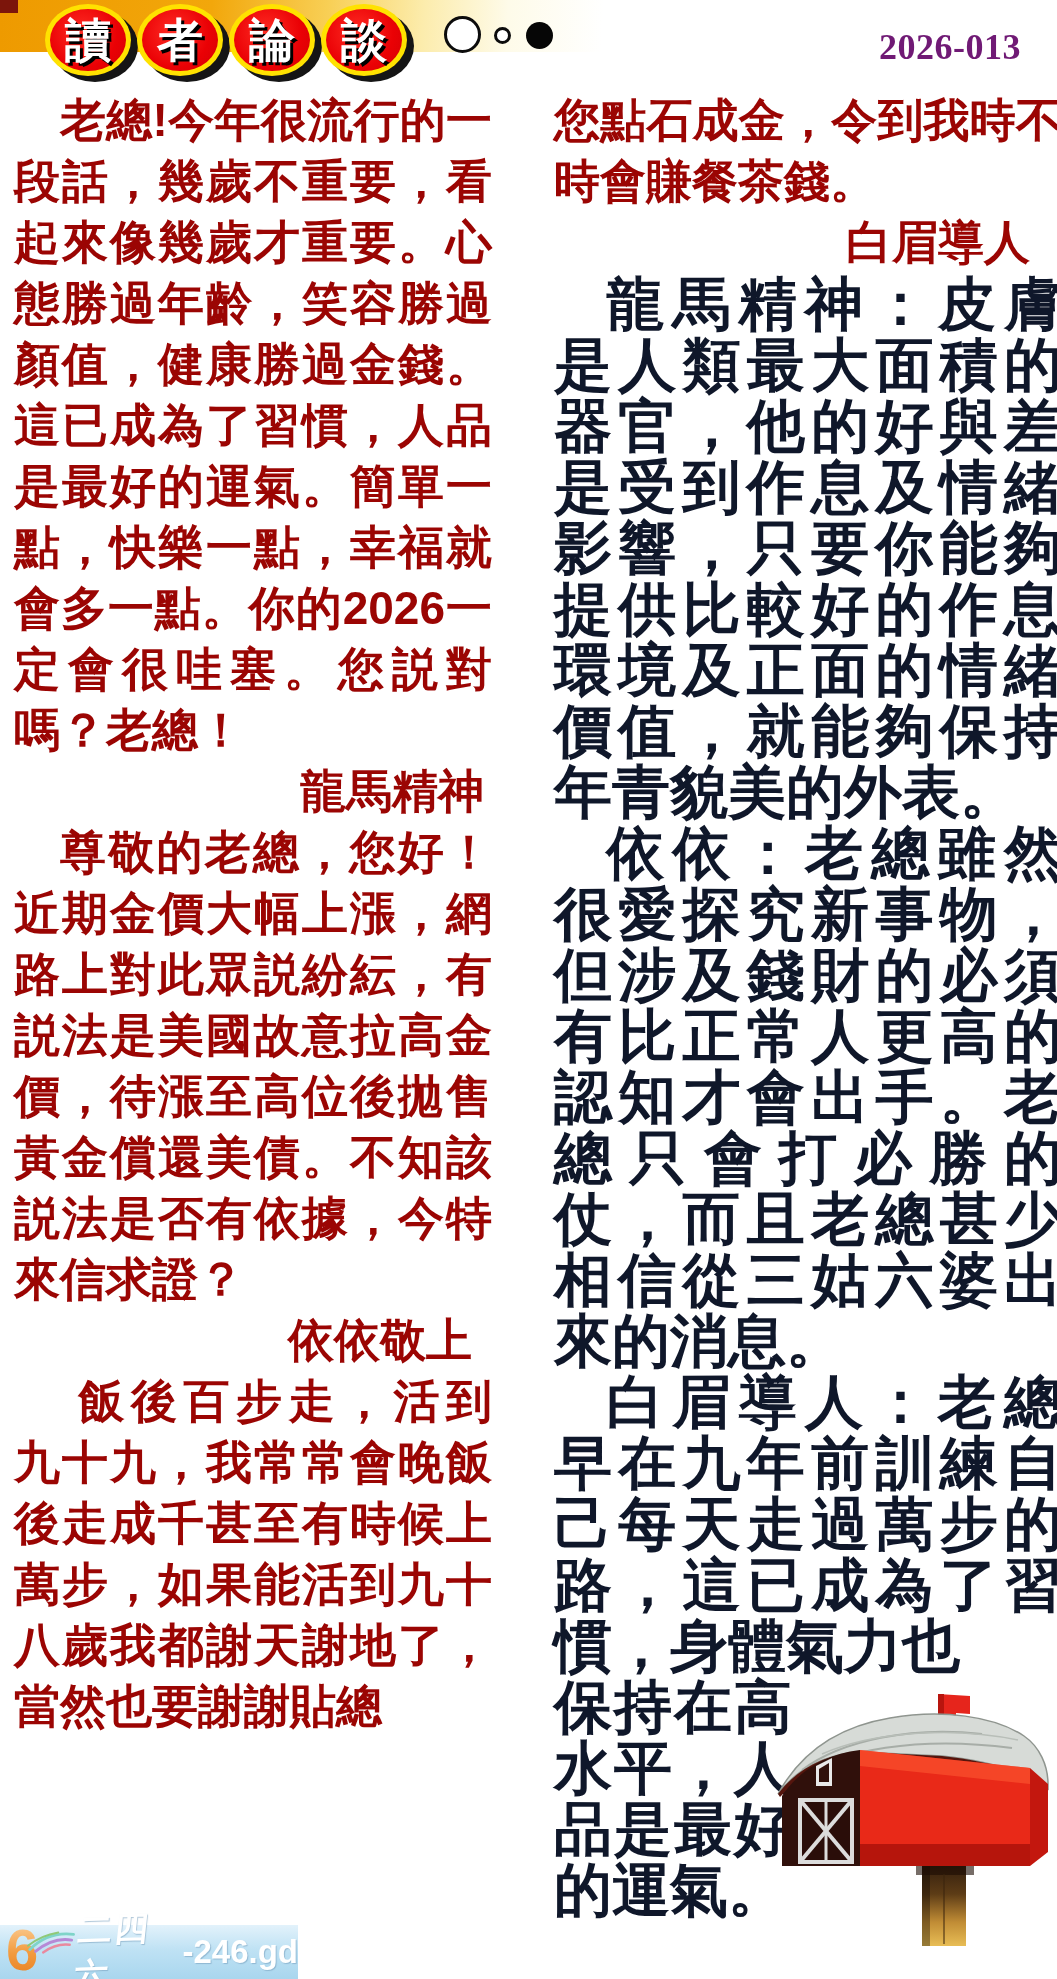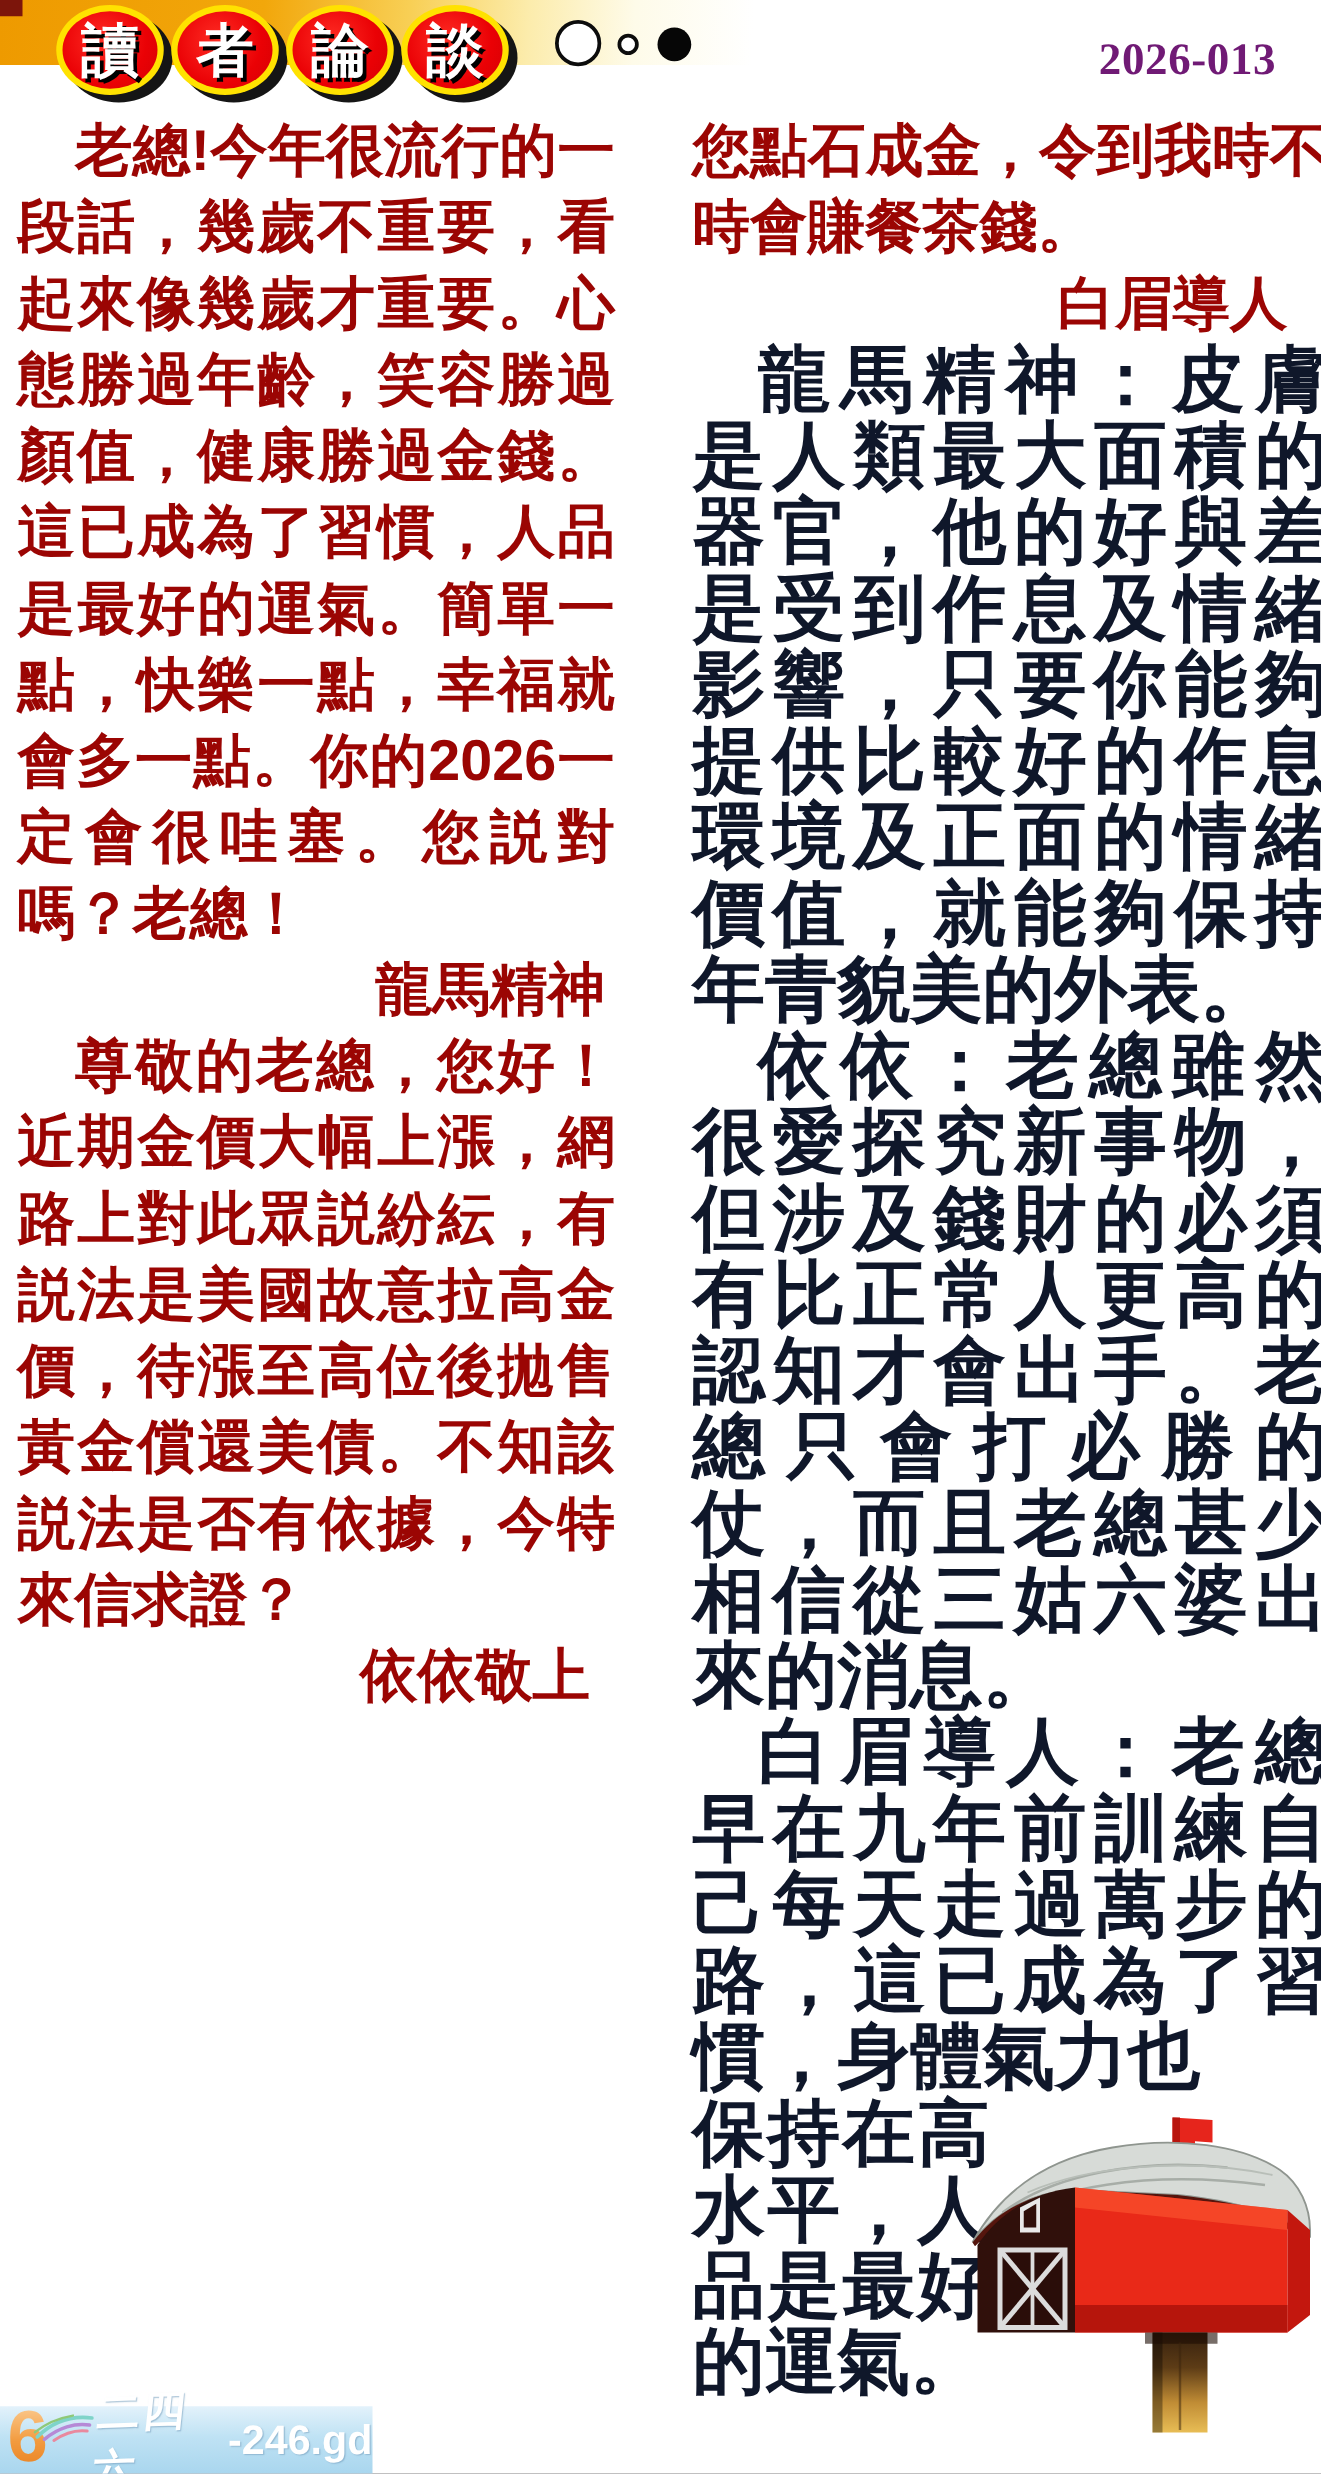--- a/index.html
+++ b/index.html
@@ -123,20 +123,21 @@
   <div class="circ circ-sm"></div>
   <div class="circ circ-bk"></div>
 
   <div class="issue">2026-013</div>
 
   <div class="col col-left">
     <p class="ind1">老總!今年很流行的一段話，幾歲不重要，看起來像幾歲才重要。心態勝過年齡，笑容勝過顏值，健康勝過金錢。這已成為了習慣，人品是最好的運氣。簡單一點，快樂一點，幸福就會多一點。你的2026一定會很哇塞。您説對嗎？老總！</p>
     <p class="sig sig-pad8">龍馬精神</p>
     <p class="ind1 mt61">尊敬的老總，您好！近期金價大幅上漲，網路上對此眾説紛紜，有説法是美國故意拉高金價，待漲至高位後拋售黃金償還美債。不知該説法是否有依據，今特來信求證？</p>
     <p class="sig sig-pad20">依依敬上</p>
+    <p class="ind14 mt61">飯後百步走，活到九十九，我常常會晚飯後走成千甚至有時候上萬步，如果能活到九十八歲我都謝天謝地了，當然也要謝謝貼總</p>
   </div>
 
   <div class="col col-right">
     <p class="red">您點石成金，令到我時不時會賺餐茶錢。</p>
     <p class="red sig sig-pad32">白眉導人</p>
     <p class="blk ind09 mt88">龍馬精神：皮膚是人類最大面積的器官，他的好與差是受到作息及情緒影響，只要你能夠提供比較好的作息環境及正面的情緒價值，就能夠保持年青貌美的外表。</p>
     <p class="blk ind09 mt92">依依：老總雖然很愛探究新事物，但涉及錢財的必須有比正常人更高的認知才會出手。老總只會打必勝的仗，而且老總甚少相信從三姑六婆出來的消息。</p>
     <p class="blk ind09 mt24">白眉導人：老總早在九年前訓練自己每天走過萬步的路，這已成為了習慣，身體氣力也</p>
     <div class="blk wrap-narrow">保持在高水平，人品是最好的運氣。</div>
   </div>

